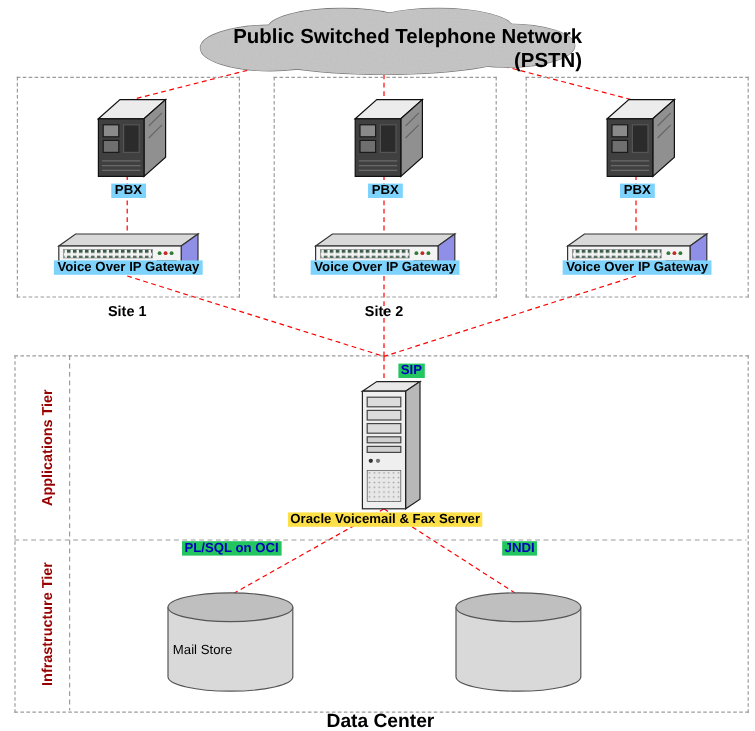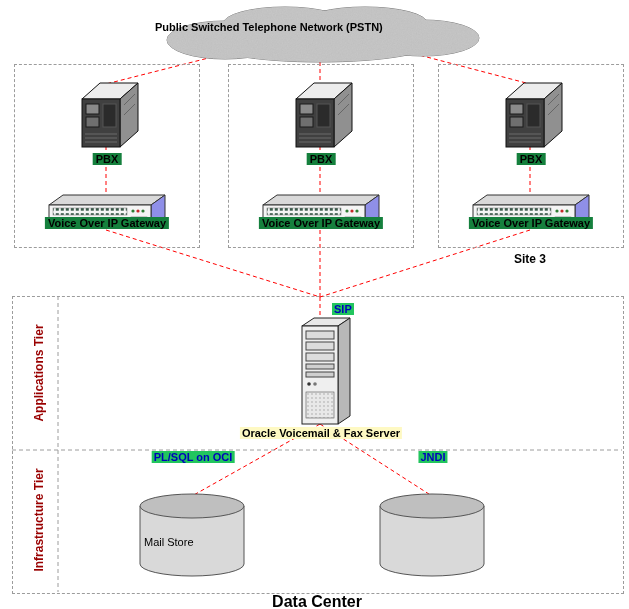--- a/index.html
+++ b/index.html
@@ -8,39 +8,39 @@
     font-family:"Liberation Sans", sans-serif; overflow:hidden;
   }
   .box { position:absolute; border:1px dashed #9c9c9c; z-index:0; background:transparent; }
   svg.wires { position:absolute; left:0; top:0; z-index:1; }
   .layer { position:absolute; z-index:2; }
 
   
   .site { position:absolute; top:64px; width:184px; height:182px; border:1px dashed #9c9c9c; z-index:2; }
   .site .pbx-ic { position:absolute; top:14px; left:50%; transform:translateX(-50%); }
   .site .gw-ic  { position:absolute; top:126px; left:50%; transform:translateX(-50%); }
-  .lbl { position:absolute; left:50%; transform:translateX(-50%); background:#15803d;
+  .lbl { position:absolute; left:50%; transform:translateX(-50%); background:#7dd3fc;
          padding:0 3px; font-weight:bold; font-size:11px; white-space:nowrap; color:#000; }
   .pbx-lbl { top:88px; }
   .gw-lbl  { top:152px;text-align:center; }
   .site-name { position:absolute; top:252px; width:184px; text-align:center;
                font-weight:bold; font-size:12px; color:#000; z-index:2; }
 
   
   #cloud { left:155px; top:2px; width:330px; height:64px; }
-  #cloud .cap { position:absolute; left:0; right:0; top:19px; text-align:left;
-                font-weight:bold; font-size:11px; color:#000; }
+  #cloud .cap { position:absolute; left:0; right:0; top:19px; text-align:right;
+                font-weight:bold; font-size:17px; color:#000; }
 
   
   .proto { position:absolute; z-index:3; color:#0000bb; font-weight:bold; font-size:11px;
            background:#22c55e; padding:0 2px; white-space:nowrap; }
   .tier  { position:absolute; z-index:2; color:#990000; font-weight:bold; font-size:12px;
            text-align:center; transform:rotate(-90deg); white-space:nowrap; }
   .center-lbl { position:absolute; transform:translateX(-50%); white-space:nowrap;
-                font-weight:bold; color:#000; z-index:3; background:#fef9c3; padding:0 2px; }
+                font-weight:bold; color:#000; z-index:3; background:#fde047; padding:0 2px; }
   .db-lbl { position:absolute; transform:translateX(-50%); width:96px; text-align:left;
             font-weight:normal; font-size:11px; color:#000; z-index:3; }
   .icon-abs { position:absolute; z-index:2; }
 </style>
 </head>
 <body>
 
 <svg width="0" height="0" style="position:absolute" aria-hidden="true">
   <defs>
     <pattern id="pat-ports" width="5" height="7" patternUnits="userSpaceOnUse">
@@ -159,43 +159,44 @@
   <div class="site" style="left:14px;">
     <svg class="pbx-ic" width="70" height="72">
         <use href="#sym-pbx"></use>
       </svg>
     <div class="lbl pbx-lbl">PBX</div>
     <svg class="gw-ic" width="124" height="40">
         <use href="#sym-gw"></use>
       </svg>
     <div class="lbl gw-lbl">Voice Over IP Gateway</div>
   </div>
+  <div class="site-name" style="left:14px;">Site 1</div>
 
   <div class="site" style="left:228px;">
     <svg class="pbx-ic" width="70" height="72">
         <use href="#sym-pbx"></use>
       </svg>
     <div class="lbl pbx-lbl">PBX</div>
     <svg class="gw-ic" width="124" height="40">
         <use href="#sym-gw"></use>
       </svg>
     <div class="lbl gw-lbl">Voice Over IP Gateway</div>
   </div>
+  <div class="site-name" style="left:228px;">Site 2</div>
 
   <div class="site" style="left:438px;">
     <svg class="pbx-ic" width="70" height="72">
         <use href="#sym-pbx"></use>
       </svg>
     <div class="lbl pbx-lbl">PBX</div>
     <svg class="gw-ic" width="124" height="40">
         <use href="#sym-gw"></use>
       </svg>
     <div class="lbl gw-lbl">Voice Over IP Gateway</div>
   </div>
-  <div class="site-name" style="left:438px;">Site 3</div>
 
   <div class="tier" style="left:-26px; top:366px; width:130px;">Applications Tier</div>
   <div class="tier" style="left:-31px; top:513px; width:140px;">Infrastructure Tier</div>
 
   <div class="proto" style="left:332px; top:303px;">SIP</div>
   <div class="proto" style="left:193px; top:451px; transform:translateX(-50%);">PL/SQL on OCI</div>
   <div class="proto" style="left:433px; top:451px; transform:translateX(-50%);">JNDI</div>
 
   <svg class="icon-abs" style="left:298px; top:316px;" width="56" height="110">
       <use href="#sym-server"></use>

